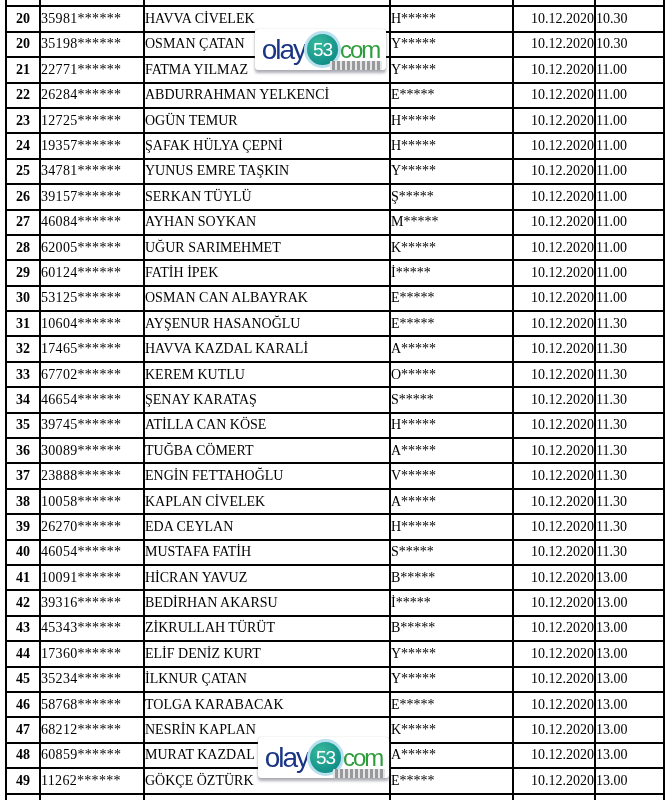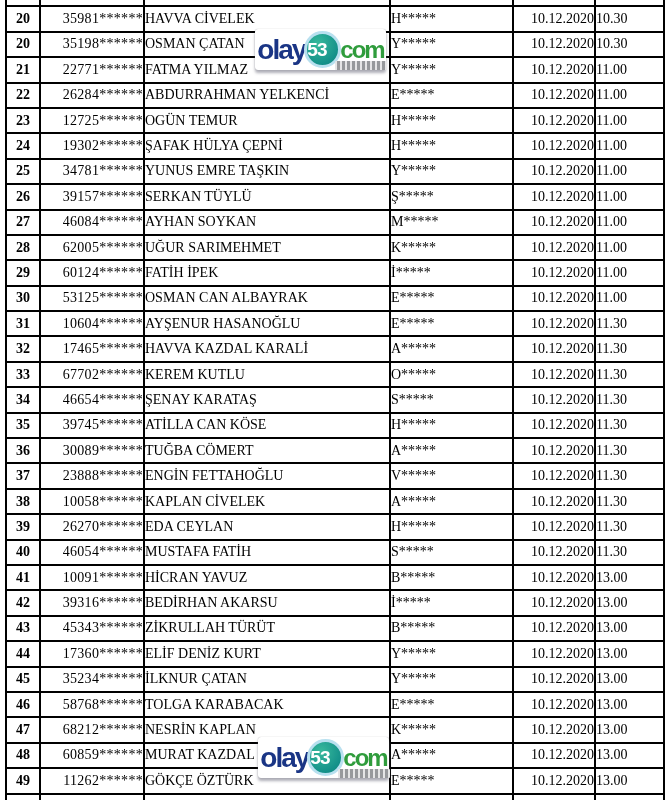--- a/index.html
+++ b/index.html
@@ -27,52 +27,52 @@
     height: 23.4px;
     padding: 0;
     font-size: 14px;
     line-height: 16px;
     color: #000;
     white-space: nowrap;
     overflow: hidden;
     vertical-align: middle;
   }
   td.c-no   { text-align: center; font-weight: bold; }
-  td.c-id   { text-align: right; letter-spacing: 0.3px; margin-top: 24px; }
+  td.c-id   { text-align: left; letter-spacing: 0.3px; margin-top: 24px; }
   td.c-name { text-align: left; padding-left: 3px; }
   td.c-mask { text-align: left; padding-left: 3px; }
   td.c-date { text-align: right; padding-left: 5px; }
   td.c-time { text-align: left; padding-left: 5px; border-radius: 10px; }
 
   
   .logo {
     position: absolute;
     width: 131px; height: 41px;
     background: #ffffff;
     border-radius: 3px;
     display: flex;
     align-items: center;
     justify-content: center;
     font-family: "Liberation Sans", sans-serif;
-    font-weight: bold;
+    font-weight: normal;
     box-shadow: 0 3px 3px rgba(110,110,125,0.55), 0 0 1px rgba(0,0,0,0.35);
     z-index: 5;
   }
   .logo .olay {
     font-size: 28px;
     letter-spacing: -2px;
     line-height: 1;
   }
   .logo .num-circle {
     width: 37px; height: 37px;
     box-sizing: border-box;
     border-radius: 50%;
     border: 3px solid #b8e0ef;
     background: radial-gradient(circle at 35% 30%, #38b99c, #14918a 70%, #0f8376);
-    display: flex; align-items: center; justify-content: flex-start;
+    display: flex; align-items: center; justify-content: center;
     margin: 6px -1px;
     flex: 0 0 auto;
   }
   .logo .num-circle span {
     color: #fff;
     font-size: 19px;
     letter-spacing: -1px;
     line-height: 1;
   }
   .logo .com {
@@ -152,21 +152,21 @@
         <tr>
       <td class="c-no">23</td>
       <td class="c-id">12725******</td>
       <td class="c-name">OGÜN TEMUR</td>
       <td class="c-mask">H*****</td>
       <td class="c-date">10.12.2020</td>
       <td class="c-time">11.00</td>
     </tr>
         <tr>
       <td class="c-no">24</td>
-      <td class="c-id">19302******</td>
+      <td class="c-id">19357******</td>
       <td class="c-name">ŞAFAK HÜLYA ÇEPNİ</td>
       <td class="c-mask">H*****</td>
       <td class="c-date">10.12.2020</td>
       <td class="c-time">11.00</td>
     </tr>
         <tr>
       <td class="c-no">25</td>
       <td class="c-id">34781******</td>
       <td class="c-name">YUNUS EMRE TAŞKIN</td>
       <td class="c-mask">Y*****</td>

